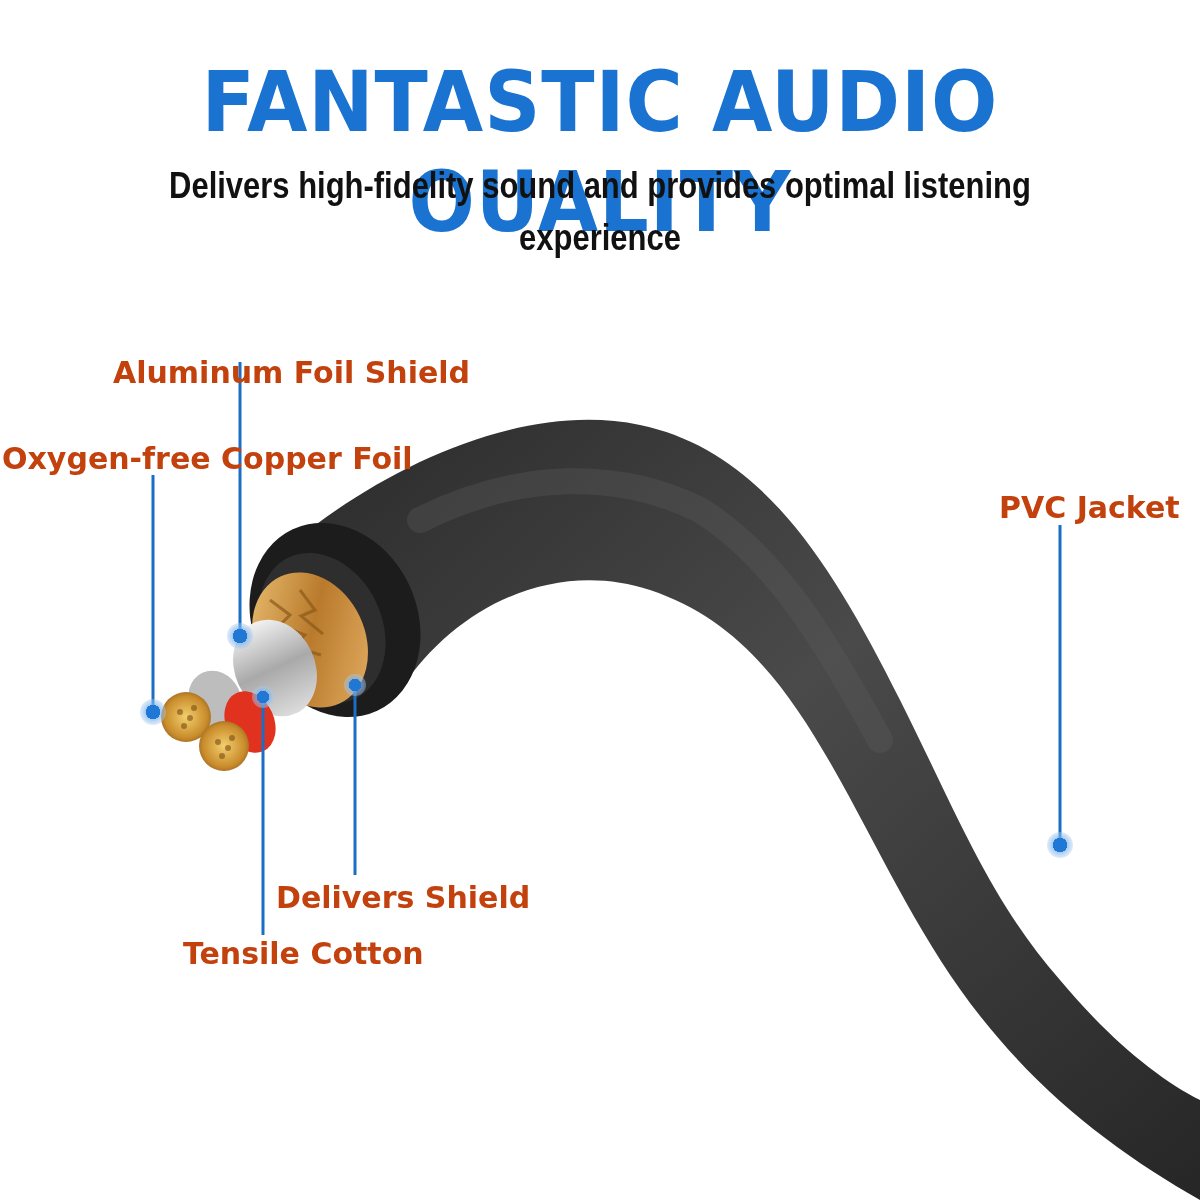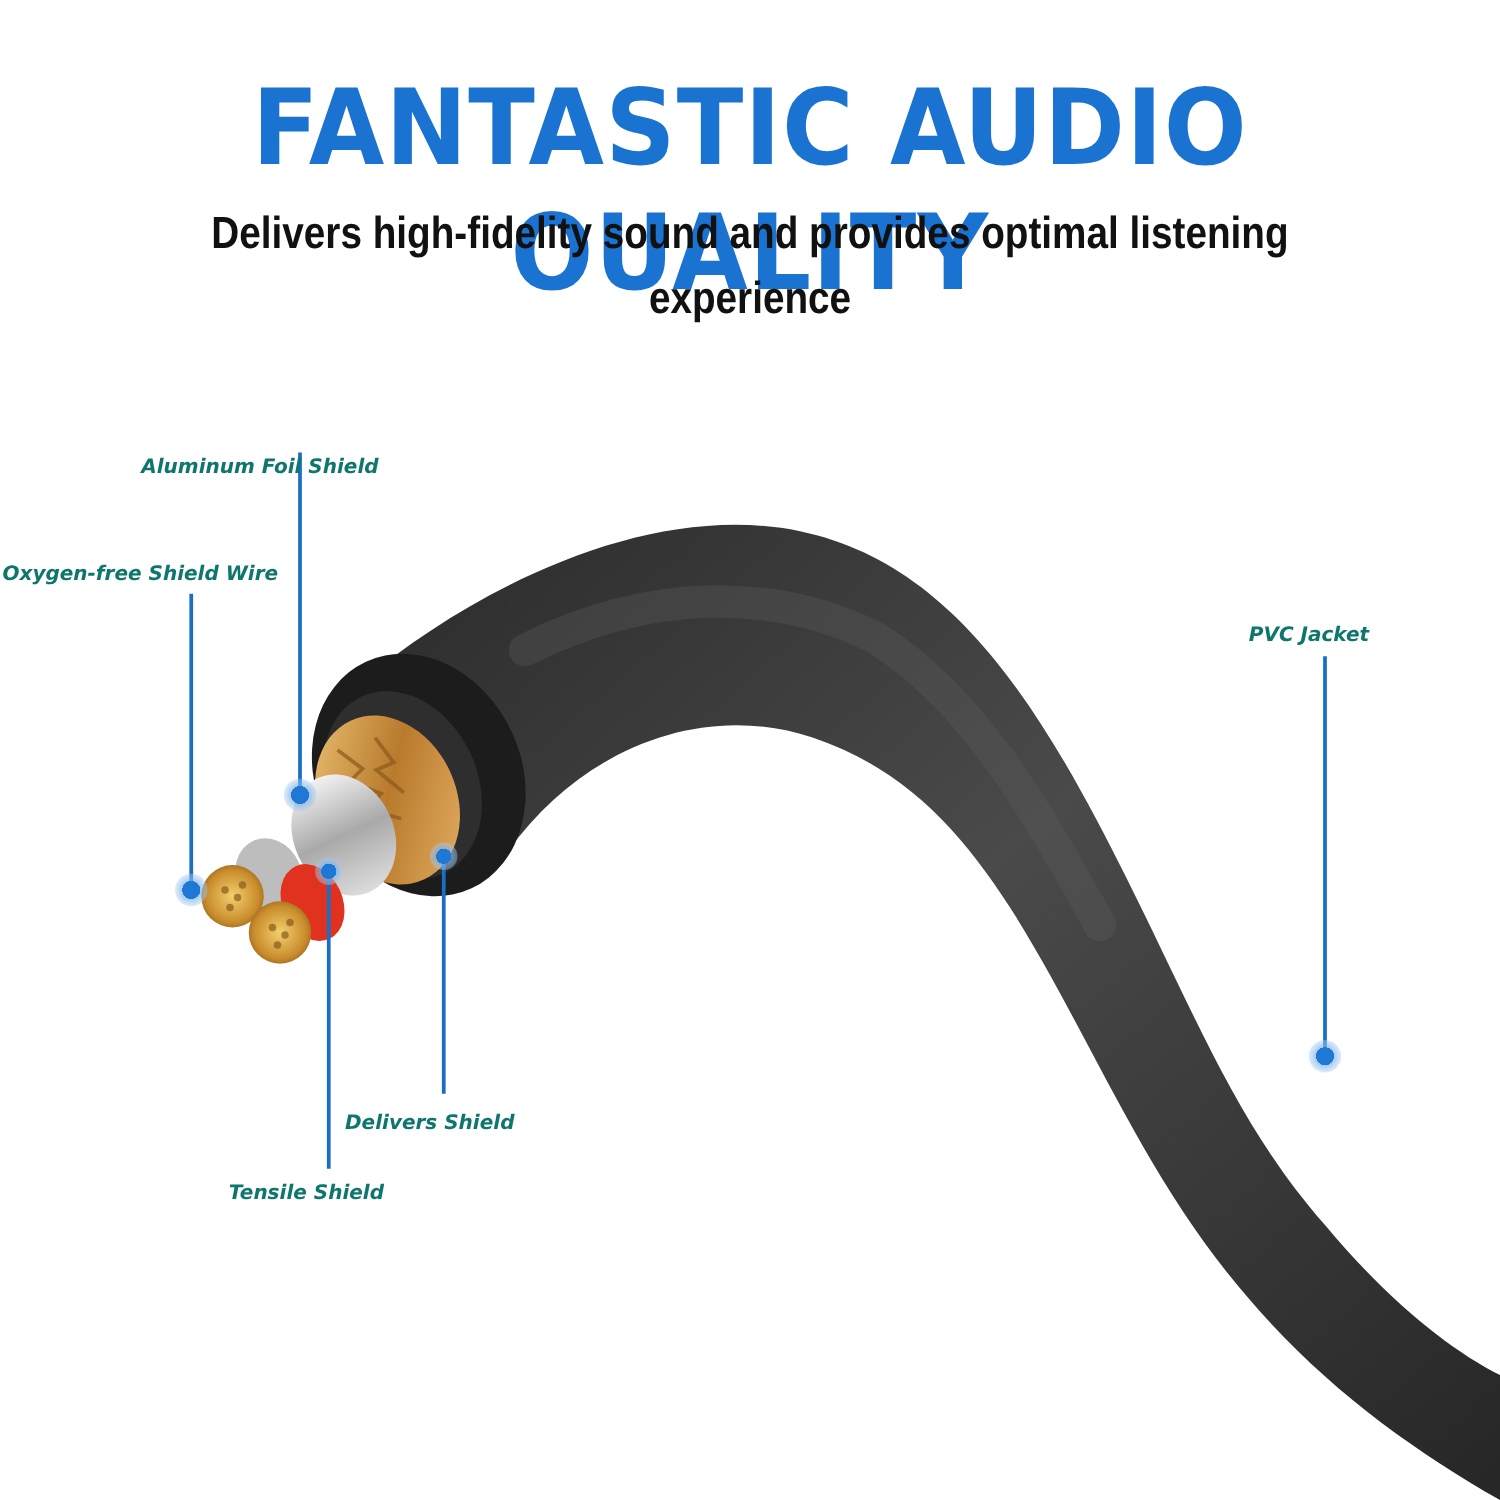--- a/index.html
+++ b/index.html
@@ -10,21 +10,21 @@
       letter-spacing: 1px; transform: scaleX(0.93); transform-origin: center;
       line-height: 100px; margin: 0;
     }
     .subtitle {
       position: absolute; left: 0; top: 160px; width: 1200px; text-align: center;
       font-family: "Liberation Sans", sans-serif; font-weight: bold; font-size: 36px;
       color: #111; transform: scaleX(0.86); transform-origin: center; line-height: 52px; margin: 0;
     }
     .label {
       position: absolute; font-family: "DejaVu Sans", sans-serif; font-weight: bold;
-      font-size: 16px; color: #0f766e; white-space: nowrap; line-height: 28px; font-style: italic;
+      font-size: 30px; color: #c2410c; white-space: nowrap; line-height: 28px;
     }
     svg.art { position: absolute; left: 0; top: 0; }
   </style>
 </head>
 <body>
 
 <h1 class="title" style="color:#1a73d1">FANTASTIC AUDIO OUALITY</h1>
 <p class="subtitle">Delivers high-fidelity sound and provides optimal listening experience</p>
 
 <svg class="art" width="1200" height="1200" viewBox="0 0 1200 1200">
@@ -110,16 +110,16 @@
   <g>
     <circle cx="240" cy="636" r="13" fill="url(#dotHalo)"></circle>
     <circle cx="153" cy="712" r="13" fill="url(#dotHalo)"></circle>
     <circle cx="1060" cy="845" r="13" fill="url(#dotHalo)"></circle>
     <circle cx="355" cy="685" r="11" fill="url(#dotHalo)"></circle>
     <circle cx="263" cy="697" r="11" fill="url(#dotHalo)"></circle>
   </g>
 </svg>
 
 <div class="label" style="left:113px; top:359px;">Aluminum Foil Shield</div>
-<div class="label" style="left:2px; top:445px;">Oxygen-free Shield Wire</div>
+<div class="label" style="left:2px; top:445px;">Oxygen-free Copper Foil</div>
 <div class="label" style="left:975px; top:494px;margin-left:24px;">PVC Jacket</div>
 <div class="label" style="left:276px; top:884px;">Delivers Shield</div>
-<div class="label" style="left:183px; top:940px;">Tensile Shield</div>
+<div class="label" style="left:183px; top:940px;">Tensile Cotton</div>
 
 </body></html>

